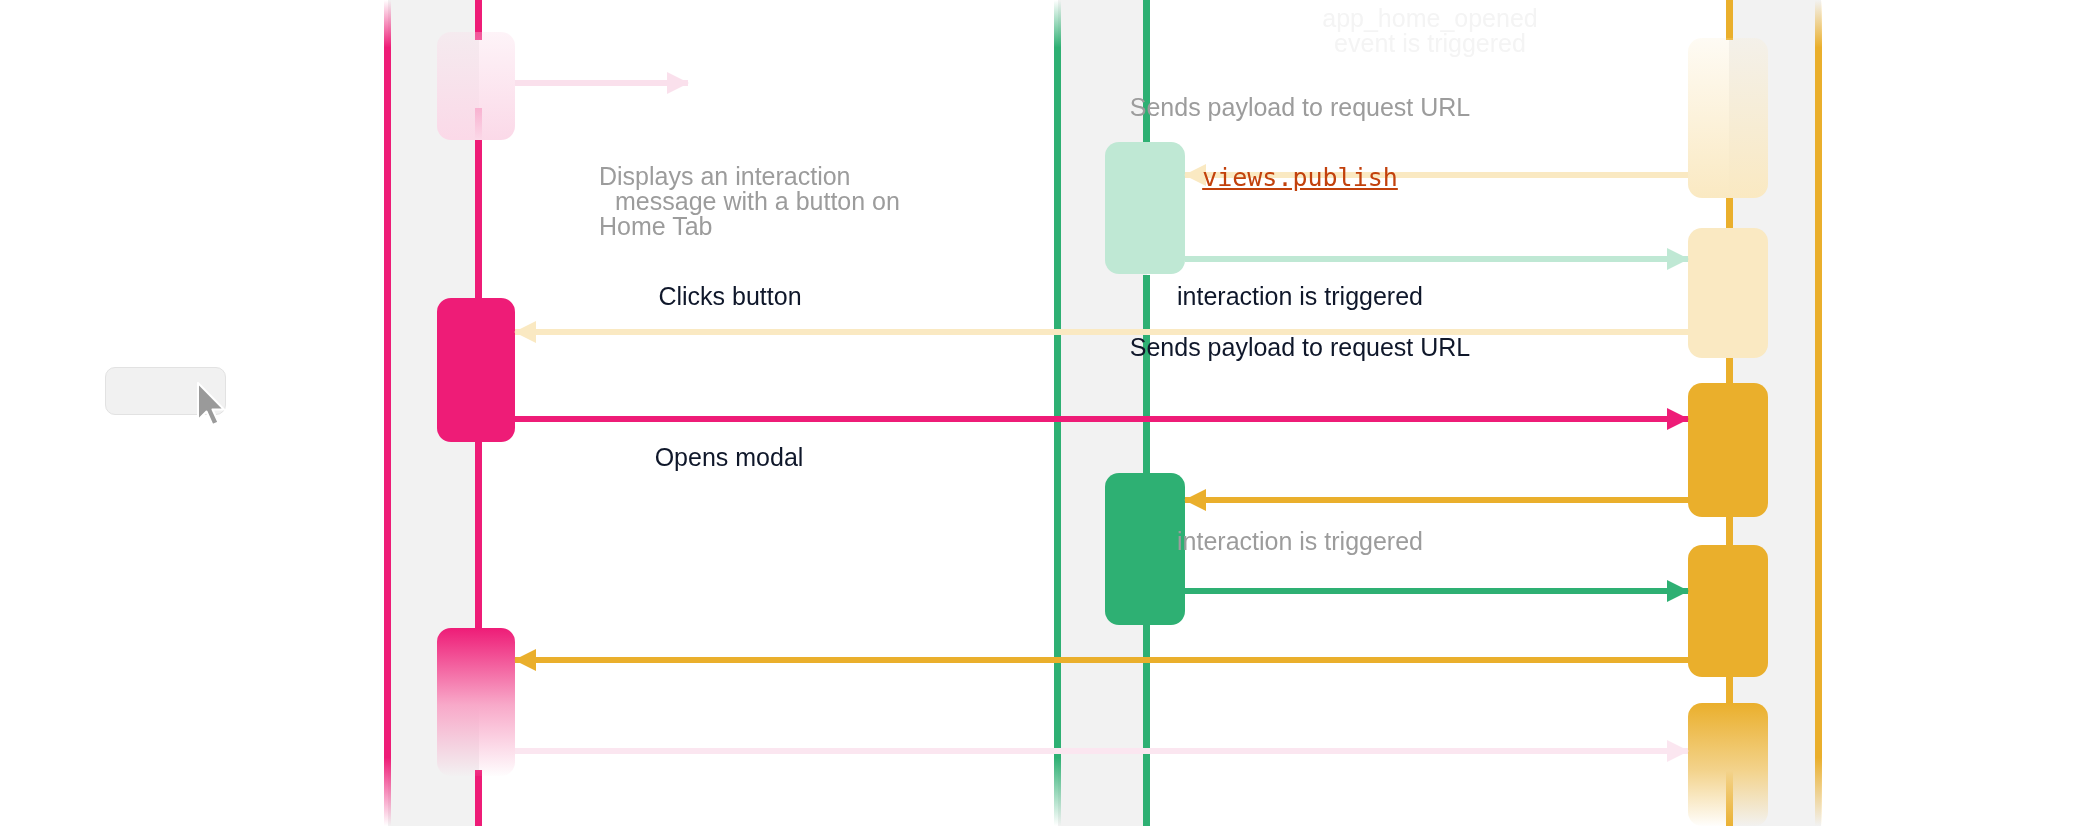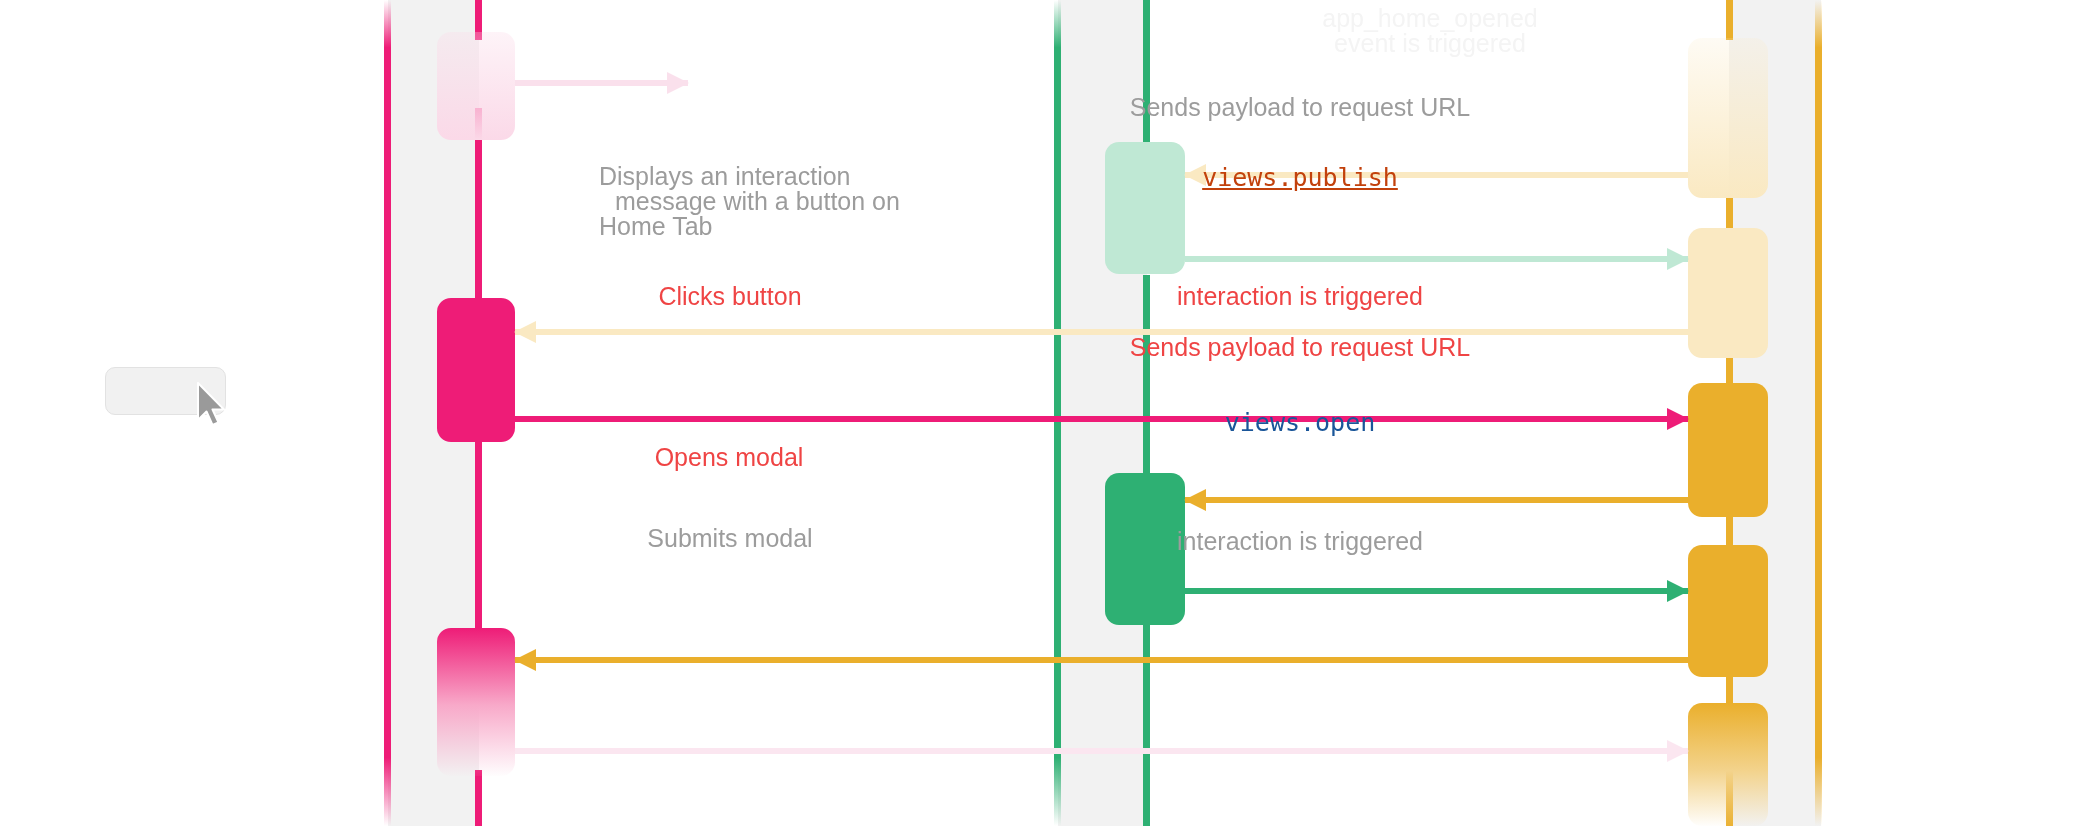--- a/index.html
+++ b/index.html
@@ -95,21 +95,21 @@
     border-bottom: 11px solid transparent;
   }
   .arrow.right .head { border-left: 22px solid currentColor; right: -1px; }
   .arrow.left  .head { border-right: 22px solid currentColor; left: -1px; }
 
   
   .label {
     position: absolute;
     font-size: 25px;
     line-height: 33px;
-    color: #ef4444;
+    color: #0f172a;
     white-space: pre;
   }
   .label.dim   { color: #9c9c9c; }
   .label.dimmer{ color: #f4f4f4; }
   .label.center{ text-align: center; }
   .label.mono {
     font-family: "DejaVu Sans Mono", "Liberation Mono", monospace;
     font-size: 25px;
   }
   .label.mono.lightblue { color: #c2410c; text-decoration: underline; }
@@ -237,25 +237,23 @@
   <div class="label dim" style="left:599px; top:160px;">Displays an interaction</div>
   <div class="label dim" style="left:599px; top:185px;margin-left:16px;">message with a button on</div>
   <div class="label dim" style="left:599px; top:210px;">Home Tab</div>
 
   <div class="label center" style="left:430px; top:280px; width:600px;">Clicks button</div>
 
   <div class="label center" style="left:1000px; top:280px; width:600px;">interaction is triggered</div>
 
   <div class="label center" style="left:1000px; top:331px; width:600px;">Sends payload to request URL</div>
 
-  <div class="label mono darkblue center" style="left:1020px; top:406px; width:560px;">views.open</div>
 
   <div class="label center" style="left:429px; top:441px; width:600px;">Opens modal</div>
 
-  <div class="label dim center" style="left:430px; top:522px; width:600px;">Submits modal</div>
 
   <div class="label dim center" style="left:1000px; top:525px; width:600px;">interaction is triggered</div>
 
   <div id="ghost-button"></div>
 
   <div id="cursor">
     <svg width="34" height="48" viewBox="0 0 34 48" xmlns="http://www.w3.org/2000/svg">
       <path d="M2 1 L2 38 L10.5 29.5 L16.5 43 L22.5 40.5 L16.5 27.5 L28 27.5 Z" fill="#9a9a9a" stroke="#ffffff" stroke-width="2" stroke-linejoin="round"></path>
     </svg>
   </div>

